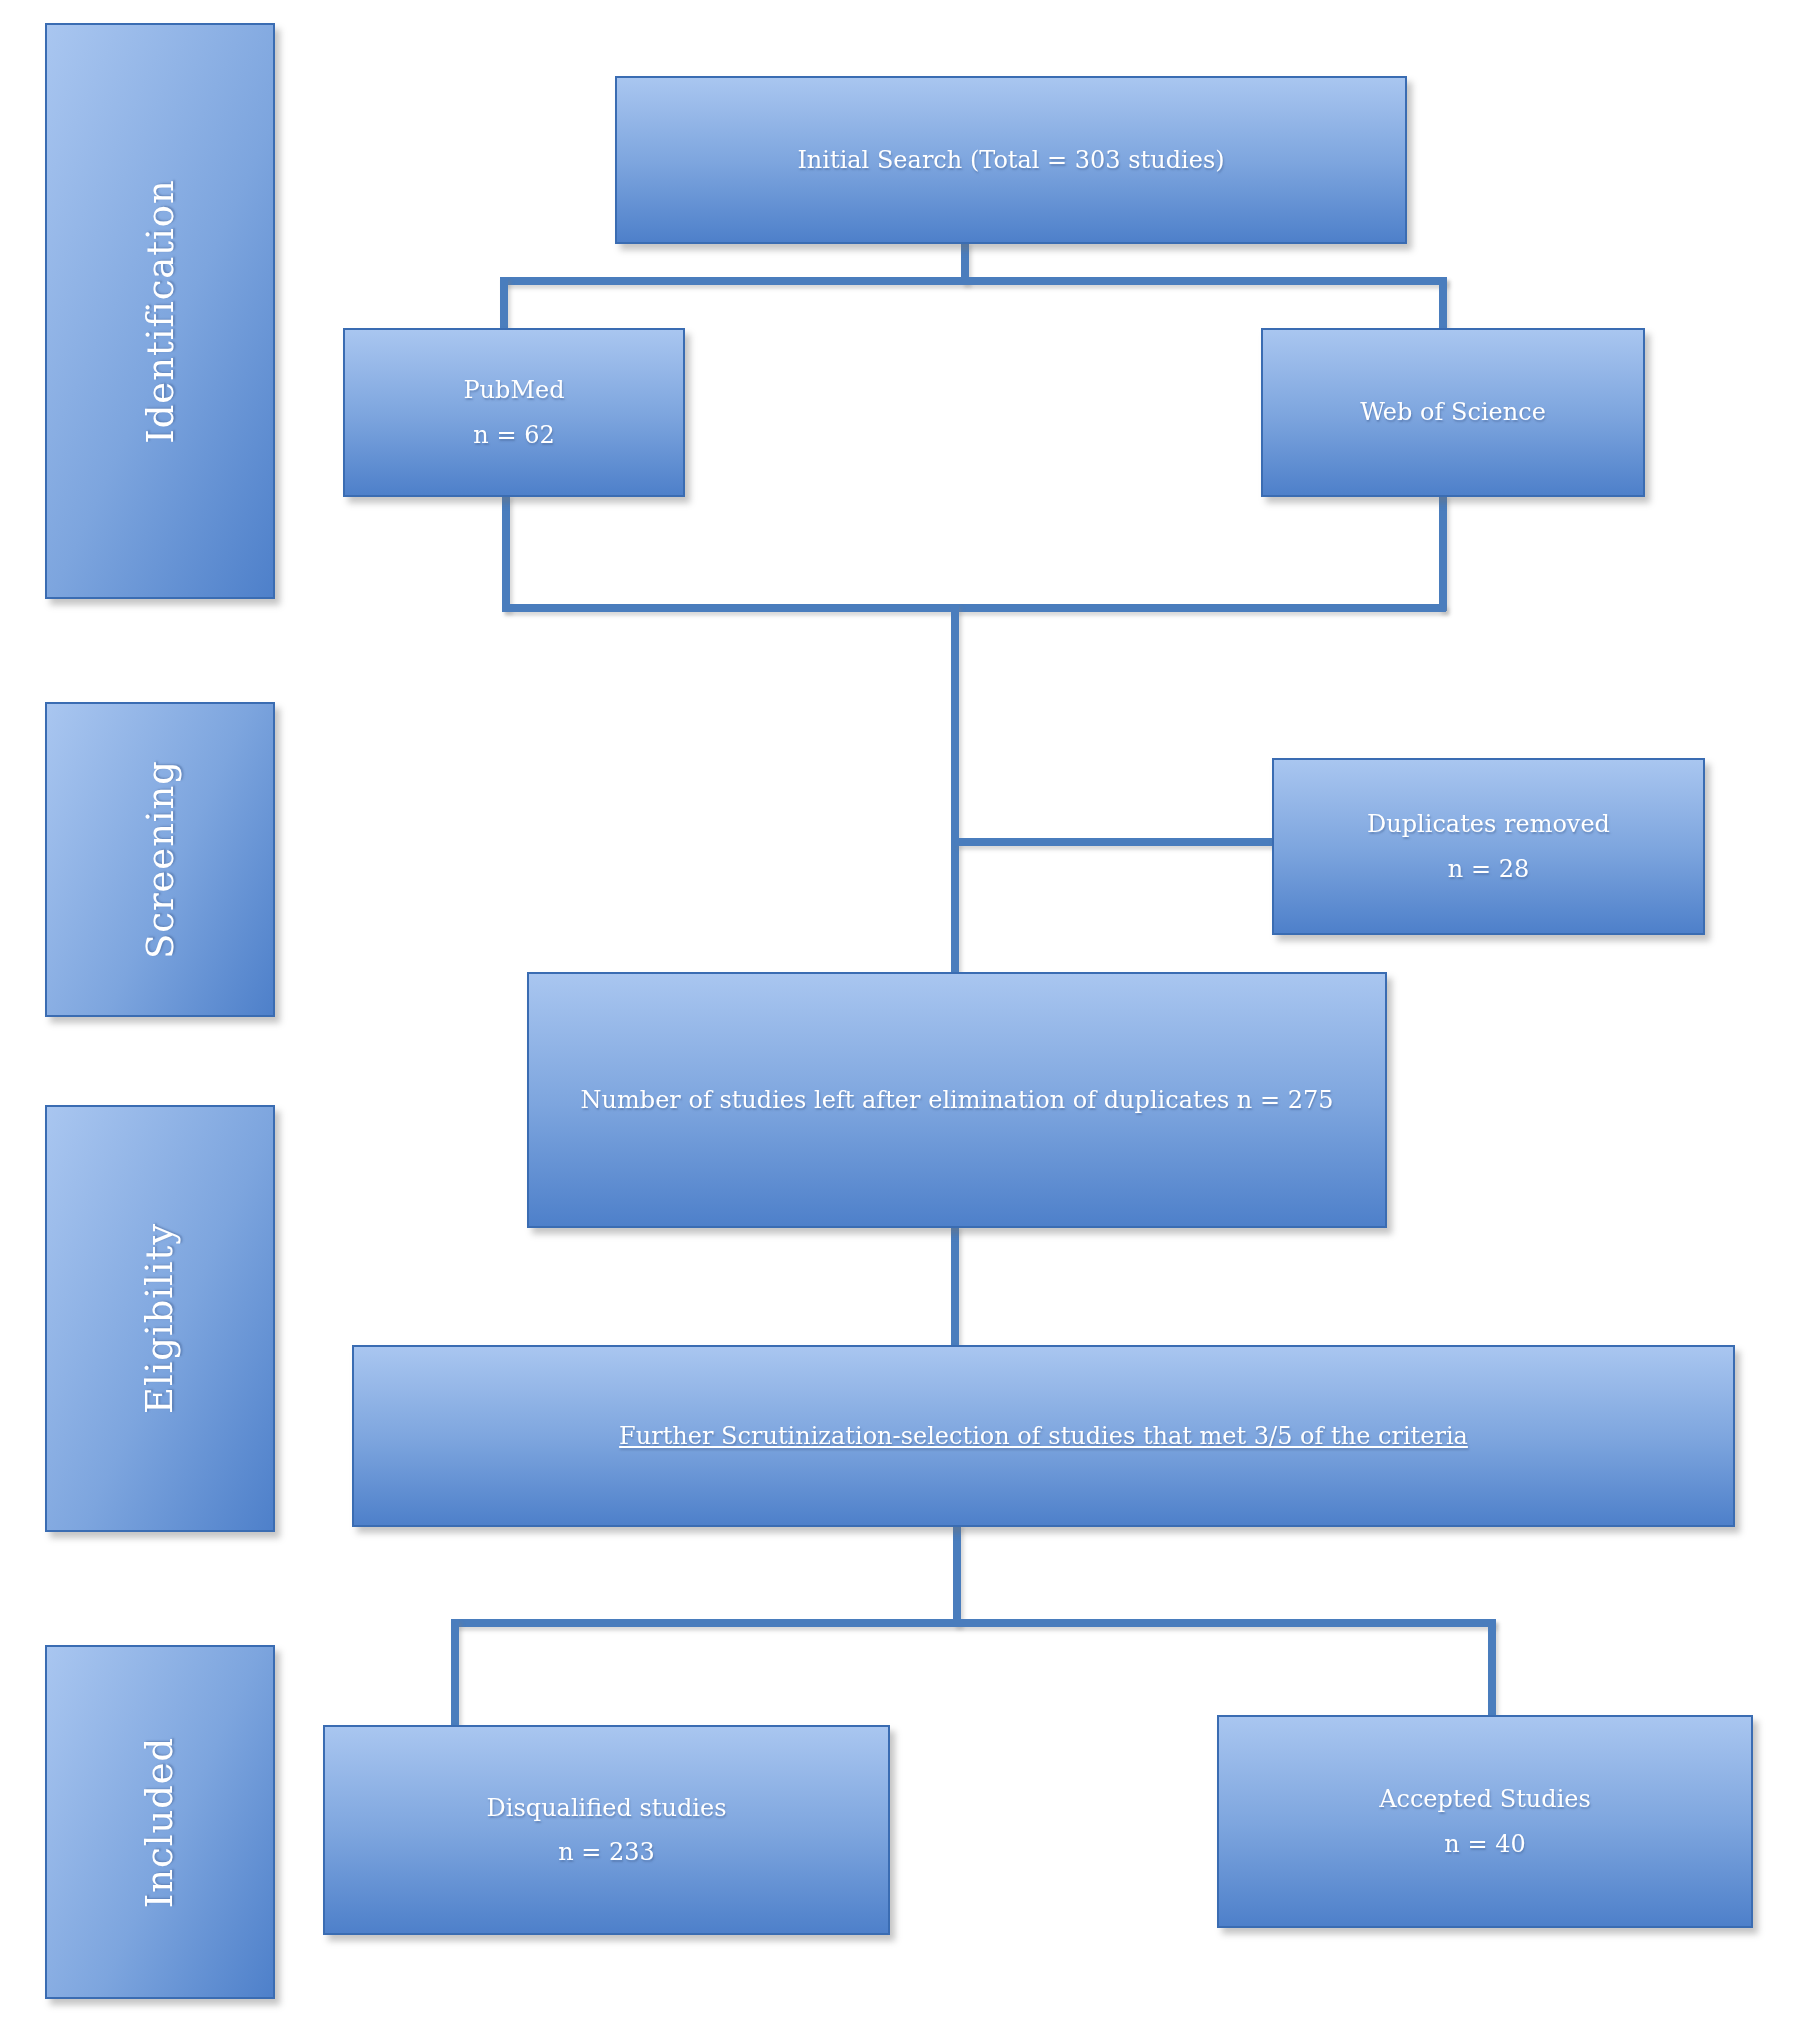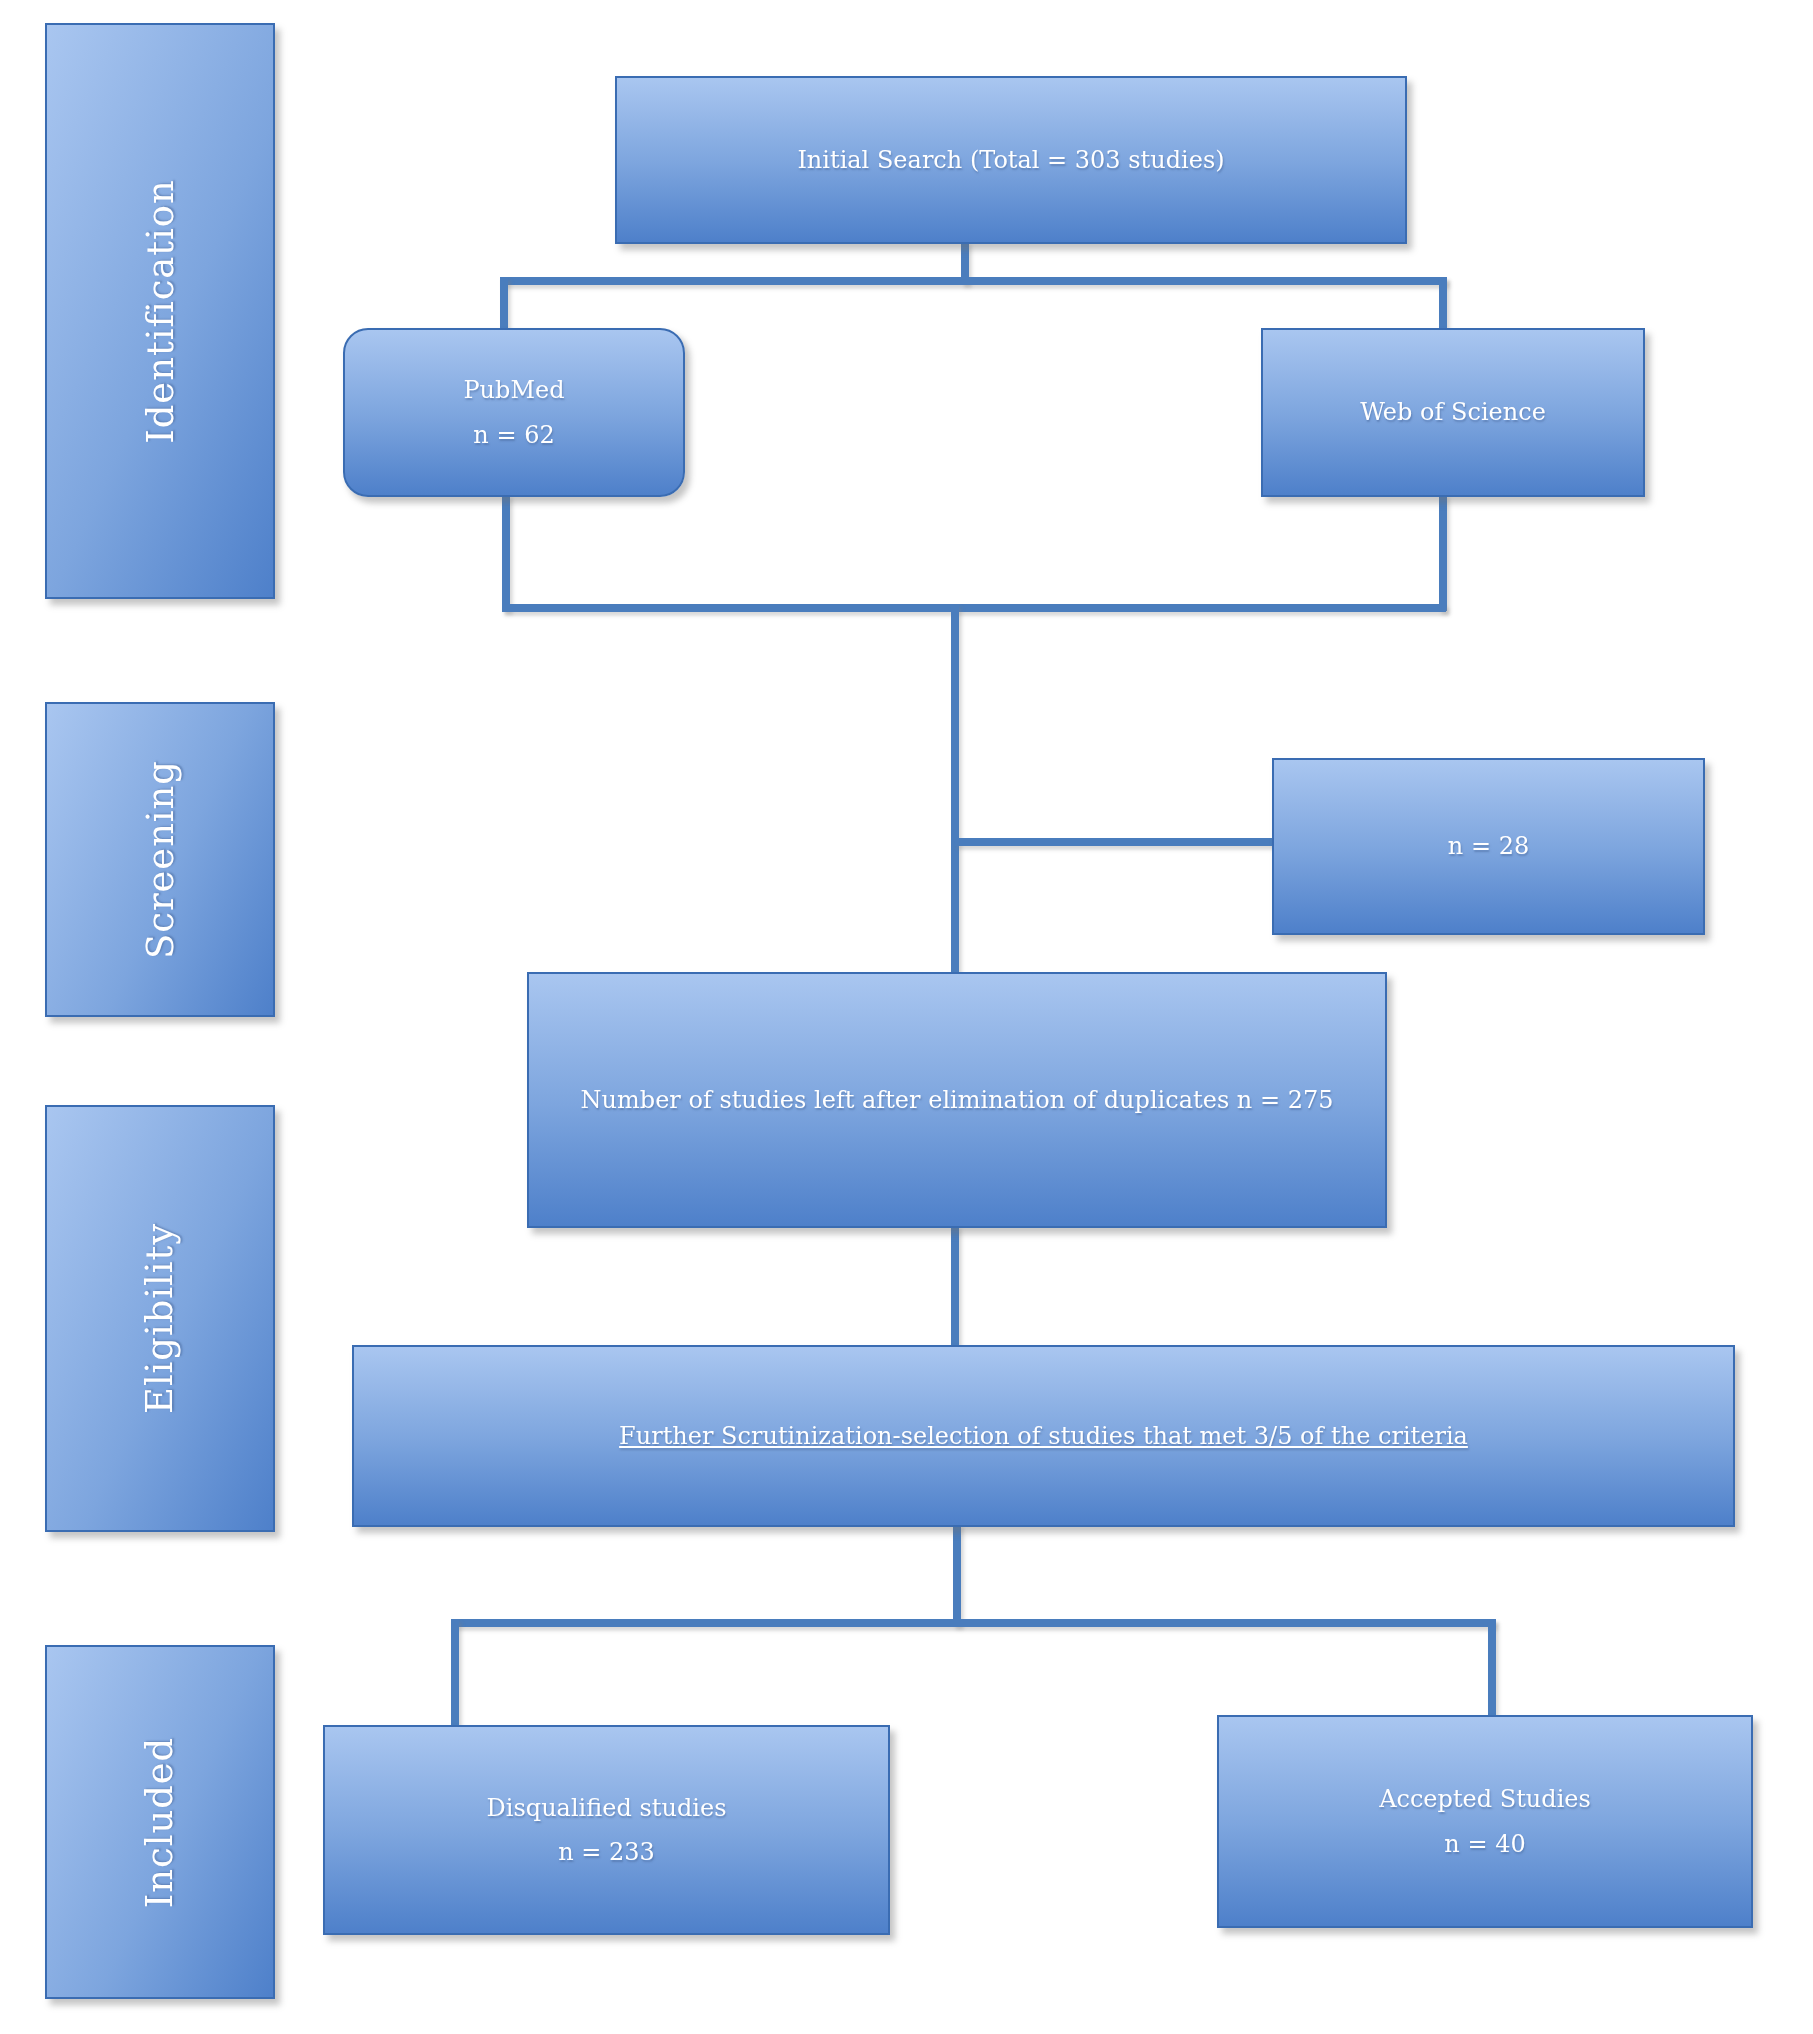--- a/index.html
+++ b/index.html
@@ -82,30 +82,31 @@
   <div class="seg" style="left:951px; top:1225px; width:7.5px; height:123px;"></div>
   <div class="seg" style="left:953px; top:1523px; width:7.5px; height:103px;"></div>
   <div class="seg" style="left:451px;  top:1619px; width:1044px; height:7.5px;"></div>
   <div class="seg" style="left:451px;  top:1619px; width:7.5px; height:108px;"></div>
   <div class="seg" style="left:1488px; top:1619px; width:7.5px; height:99px;"></div>
 
   <div class="node" style="left:615px; top:76px; width:792px; height:168px;">
     <div class="node-line">Initial Search (Total = 303 studies)</div>
   </div>
 
-  <div class="node" style="left:343px; top:328px; width:342px; height:169px;border-radius:25px;">
+  <div class="node" style="left:343px; top:328px; width:342px; height:169px;">
     <div class="node-line">PubMed</div>
     <div class="node-line">n = 62</div>
   </div>
 
   <div class="node" style="left:1261px; top:328px; width:384px; height:169px;">
     <div class="node-line">Web of Science</div>
   </div>
 
   <div class="node" style="left:1272px; top:758px; width:433px; height:177px;">
+    <div class="node-line">Duplicates removed</div>
     <div class="node-line">n = 28</div>
   </div>
 
   <div class="node pad-wide" style="left:527px; top:972px; width:860px; height:256px;align-items:center;">
     <div class="node-line">Number of studies left after elimination of duplicates n = 275</div>
   </div>
 
   <div class="node pad-slim" style="left:352px; top:1345px; width:1383px; height:182px;">
     <div class="node-line">Further Scrutinization-selection of studies that met 3/5 of the criteria</div>
   </div>

